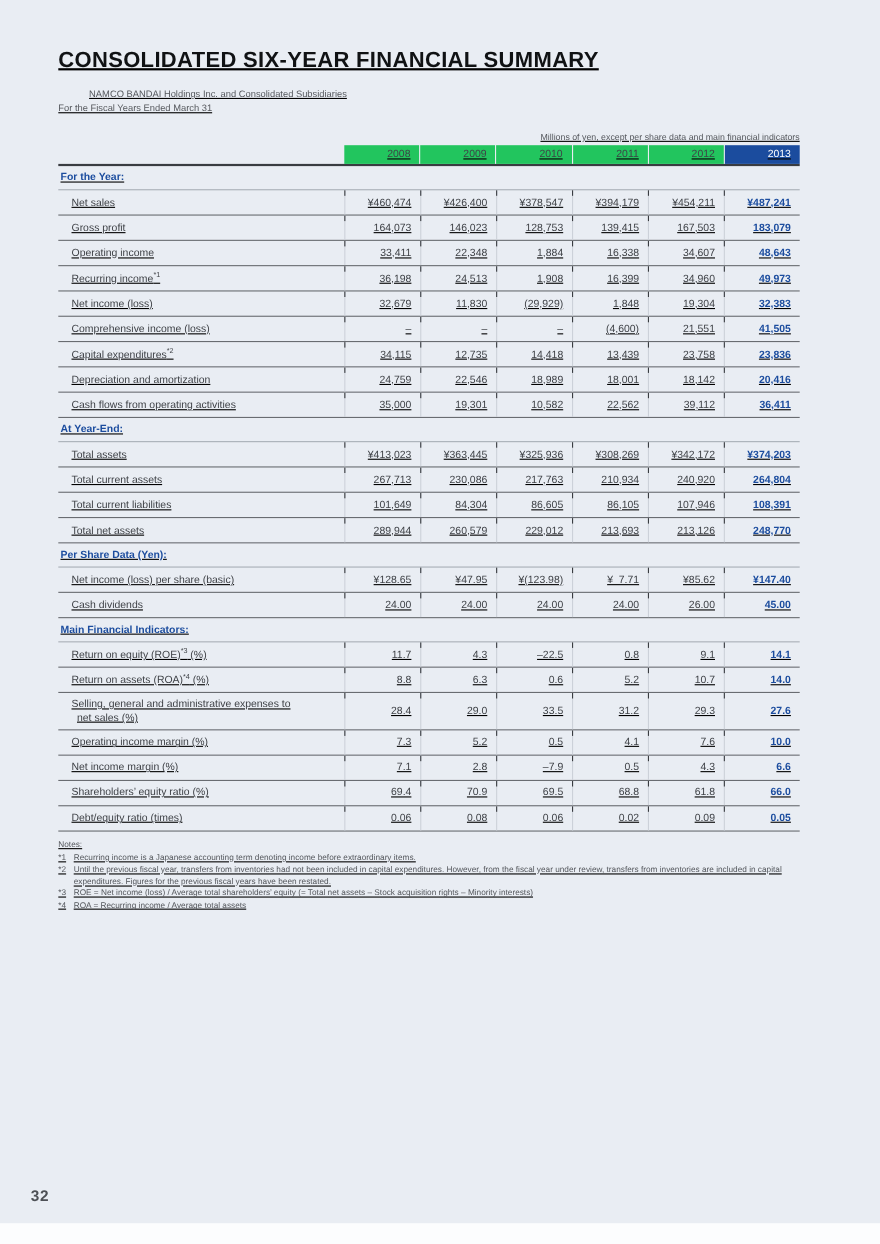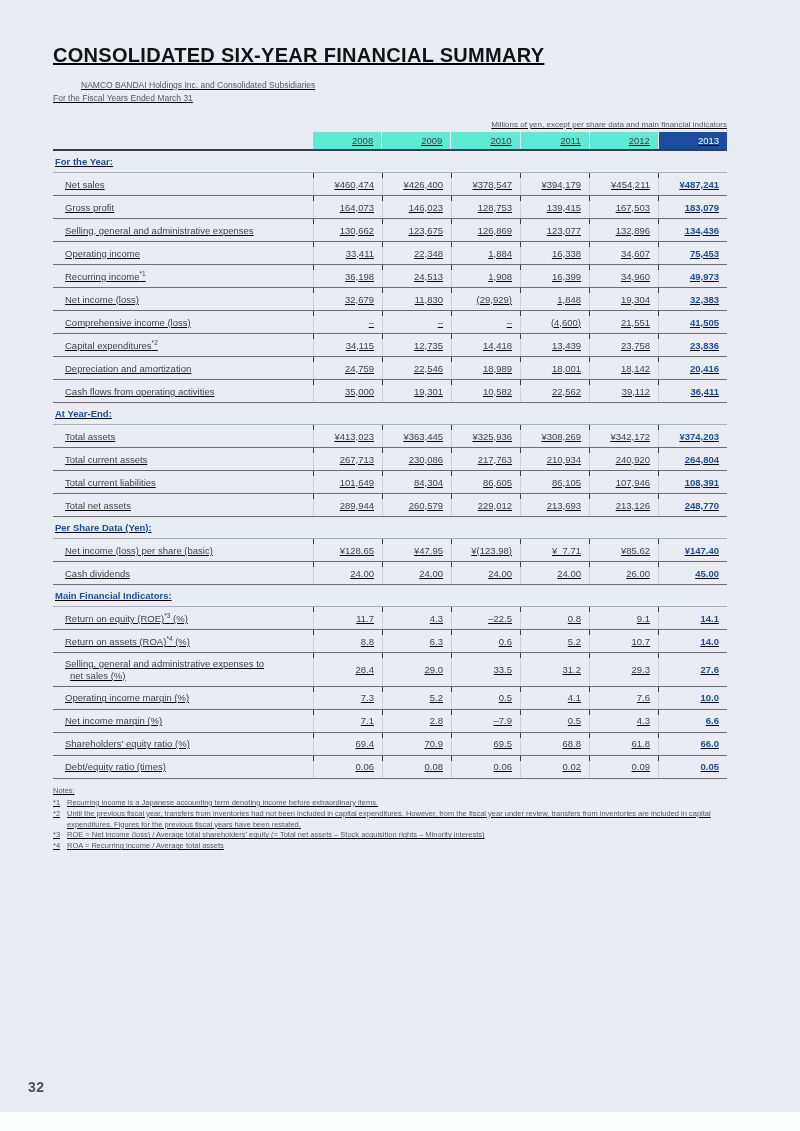--- a/index.html
+++ b/index.html
@@ -19,21 +19,21 @@
   .subtitle { font-size:8.5px; color:#55585d; line-height:13px; }
   .subtitle.first { margin-top:12px;padding-left:28px; }
 
   .unit-note {
     text-align:right; font-size:8px; color:#55585d;
     margin-top:15px; margin-bottom:3px;
   }
 
   .year-band { display:flex; margin-left:260px; gap:1px; }
   .year-cell {
-    flex:1; height:17px; background:#5eead4; color:#3f4247;
+    flex:1; height:17px; background:#22c55e; color:#3f4247;
     font-size:9.5px; display:flex; align-items:center;
     justify-content:flex-end; padding-right:8px; box-sizing:border-box;
   }
   .year-cell.highlight { background:#1b4c9e; color:#ffffff; }
 
   .fin-table { border-top:2px solid #393c41; }
 
   .section-header {
     font-size:9.5px; font-weight:bold; color:#1b4c9e;
     padding:5px 0 5px 2px; border-bottom:1px solid #a8aeb6;
@@ -117,39 +117,28 @@
           </div>
           <div class="cell">164,073</div>
           <div class="cell">146,023</div>
           <div class="cell">128,753</div>
           <div class="cell">139,415</div>
           <div class="cell">167,503</div>
           <div class="cell highlight">183,079</div>
         </div>
         <div class="row">
           <div class="row-label">
-            <span>Selling, general and administrative expenses</span>
-          </div>
-          <div class="cell">130,662</div>
-          <div class="cell">123,675</div>
-          <div class="cell">126,869</div>
-          <div class="cell">123,077</div>
-          <div class="cell">132,896</div>
-          <div class="cell highlight">134,436</div>
-        </div>
-        <div class="row">
-          <div class="row-label">
             <span>Operating income</span>
           </div>
           <div class="cell">33,411</div>
           <div class="cell">22,348</div>
           <div class="cell">1,884</div>
           <div class="cell">16,338</div>
           <div class="cell">34,607</div>
-          <div class="cell highlight">75,453</div>
+          <div class="cell highlight">48,643</div>
         </div>
         <div class="row">
           <div class="row-label">
             <span>Recurring income<sup>*1</sup></span>
           </div>
           <div class="cell">36,198</div>
           <div class="cell">24,513</div>
           <div class="cell">1,908</div>
           <div class="cell">16,399</div>
           <div class="cell">34,960</div>

